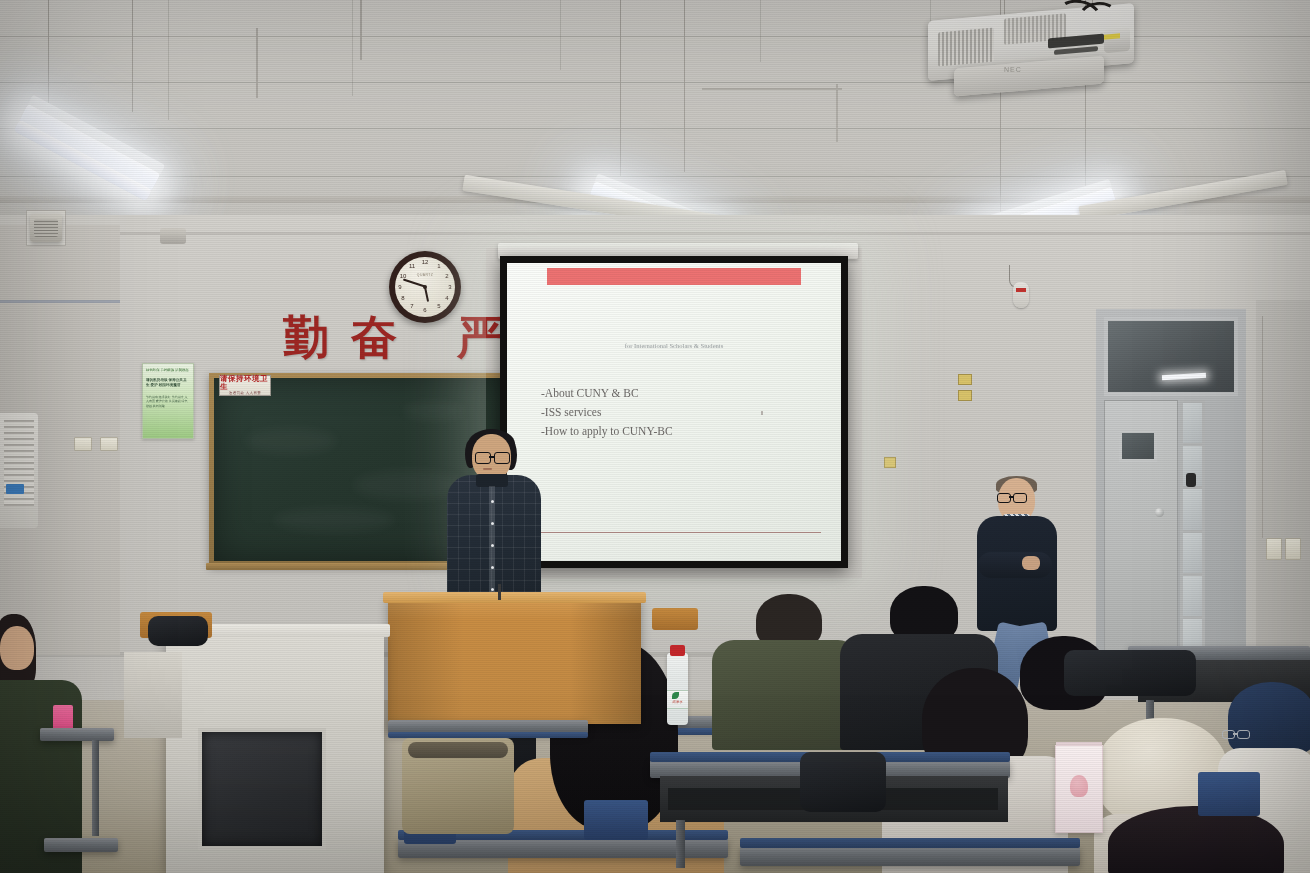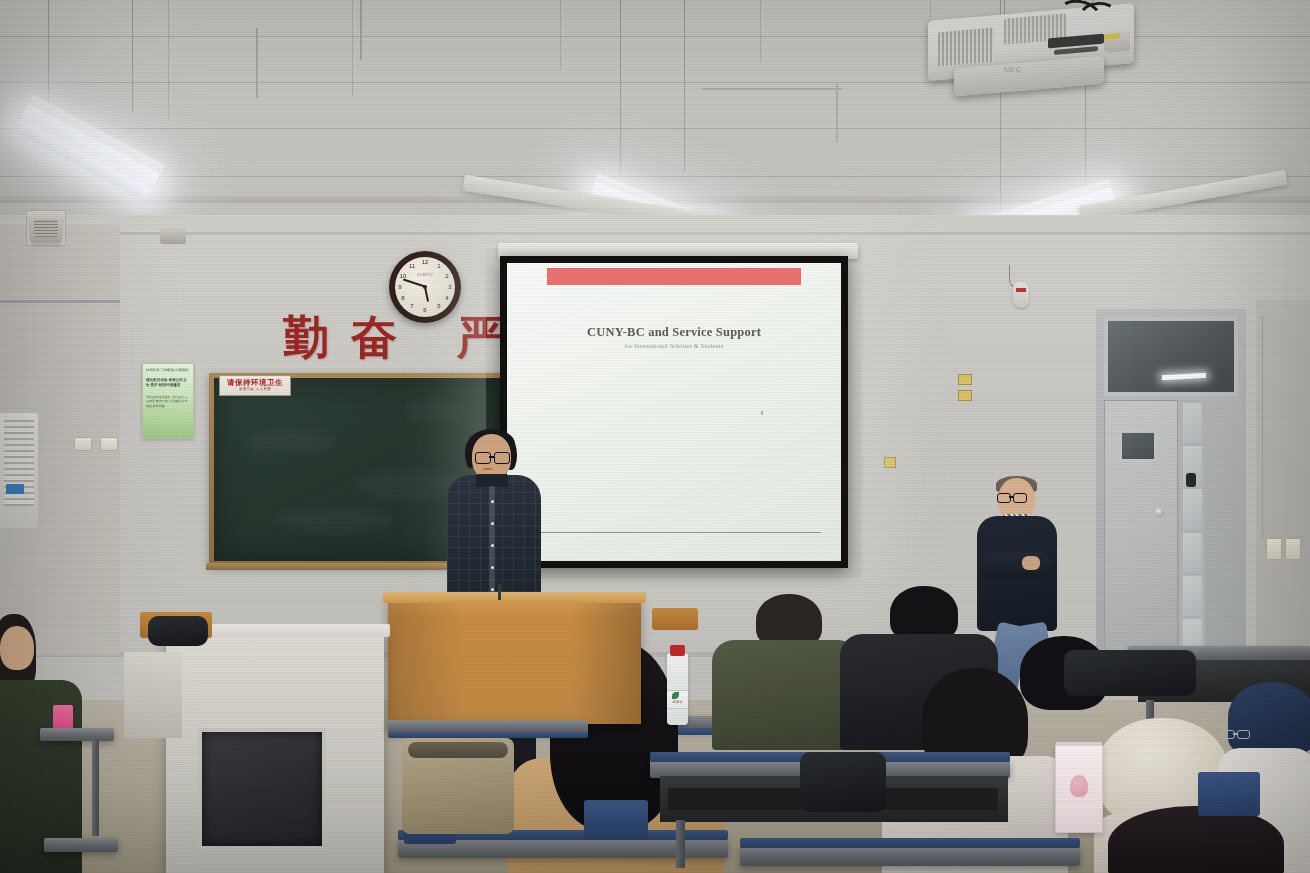--- a/index.html
+++ b/index.html
@@ -74,21 +74,21 @@
 
   
   .bb-frame{position:absolute;left:209px;top:373px;width:302px;height:193px;
     background:linear-gradient(180deg,#ab8b55,#8b7042);padding:5px;
     box-sizing:border-box;box-shadow:0 3px 8px rgba(0,0,0,.30);}
   .bb-surface{width:100%;height:100%;
     background:linear-gradient(155deg,#2f423a 0%,#27382f 45%,#22312a 100%);
     box-shadow:inset 0 0 34px rgba(0,0,0,.38);position:relative;}
   .bb-smudge{position:absolute;border-radius:50%;background:rgba(210,220,210,.045);
     filter:blur(5px);}
-  .bb-sign{position:absolute;left:219px;top:375px;width:72px;height:21px;
+  .bb-sign{position:absolute;left:219px;top:375px;width:52px;height:21px;
     background:linear-gradient(180deg,#f2efe6,#e2ded2);border:1px solid #9c9890;
     box-sizing:border-box;display:flex;flex-direction:column;
     align-items:center;justify-content:center;line-height:1;}
   .bb-sign-t{font-size:7.5px;color:#b22323;font-weight:bold;letter-spacing:.5px;}
   .bb-sign-s{font-size:3.6px;color:#7a4242;margin-top:2px;letter-spacing:.3px;}
 
   
   .slogan{position:absolute;left:283px;top:307px;font-size:46px;
     font-family:"DejaVu Sans",sans-serif;font-weight:bold;color:#9e2723;
     letter-spacing:22px;text-shadow:1px 1px 2px rgba(0,0,0,.18);}
@@ -423,22 +423,26 @@
   </div>
 
   <div style="position:absolute;left:206px;top:563px;width:308px;height:7px;
        background:linear-gradient(180deg,#b08d56,#8a6f42);border-radius:1px;"></div>
 
   <div class="screen-case"></div>
   <div class="screen-glow"></div>
   <div class="screen-frame">
     <div class="slide">
       <div class="slide-accent"></div>
-      <div class="slide-title">CUNY-BC and Service Support</div>
       <div class="slide-sub">for International Scholars &amp; Students</div>
+      <div class="slide-bullets">
+        <div>-About CUNY &amp; BC</div>
+        <div>-ISS services</div>
+        <div>-How to apply to CUNY-BC</div>
+      </div>
       <div class="slide-dot"></div>
       <div class="slide-rule"></div>
     </div>
   </div>
 
   <div class="door-frame"></div>
   <div class="door-transom"></div>
   <div class="transom-lamp"></div>
   <div class="door-panel"></div>
   <div class="door-window"></div>

